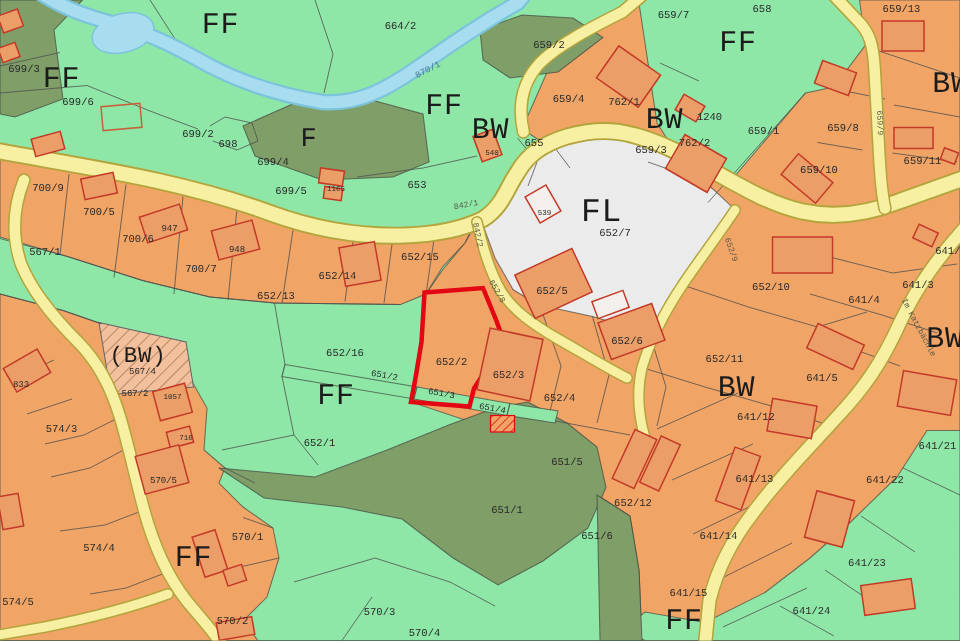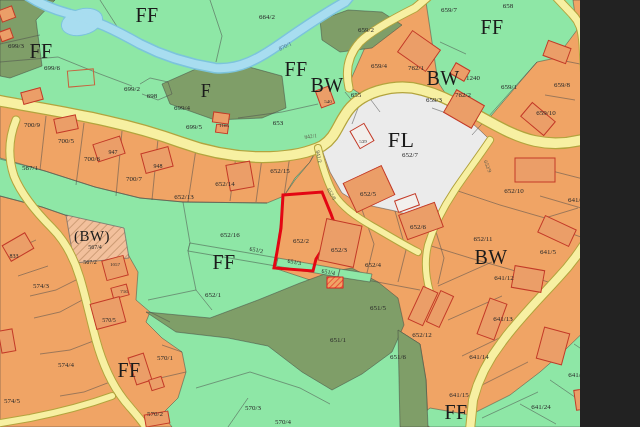--- a/index.html
+++ b/index.html
@@ -1,16 +1,16 @@
 <!DOCTYPE html>
 <html><head>
 <meta charset="utf-8">
 <style>
   html,body{margin:0;padding:0;background:#222;}
-  #stage{position:relative;width:580px;height:427px;overflow:hidden;font-family:Liberation Serif, serif;}
+  #stage{position:relative;width:640px;height:427px;overflow:hidden;font-family:Liberation Mono, monospace;}
   svg{display:block;}
   .zone{stroke:rgba(60,60,60,.65);stroke-width:.7;}
   .road-casing{fill:none;stroke:var(--road-edge);stroke-linecap:round;stroke-linejoin:round;}
   .road-fill{fill:none;stroke:var(--road-fill);stroke-linecap:round;stroke-linejoin:round;}
   .stream-casing{fill:none;stroke:var(--stream-edge);stroke-linecap:round;}
   .stream-fill{fill:none;stroke:var(--stream);stroke-linecap:round;}
   .bounds{fill:none;stroke:var(--boundary);stroke-width:.65;opacity:.8;}
   .zone-label{fill:#1b1b1b;text-anchor:middle;letter-spacing:.5px;}
   .parcel-label{fill:#2a2a2a;text-anchor:middle;}
   .road-label{fill:#5a5a4a;text-anchor:middle;}

